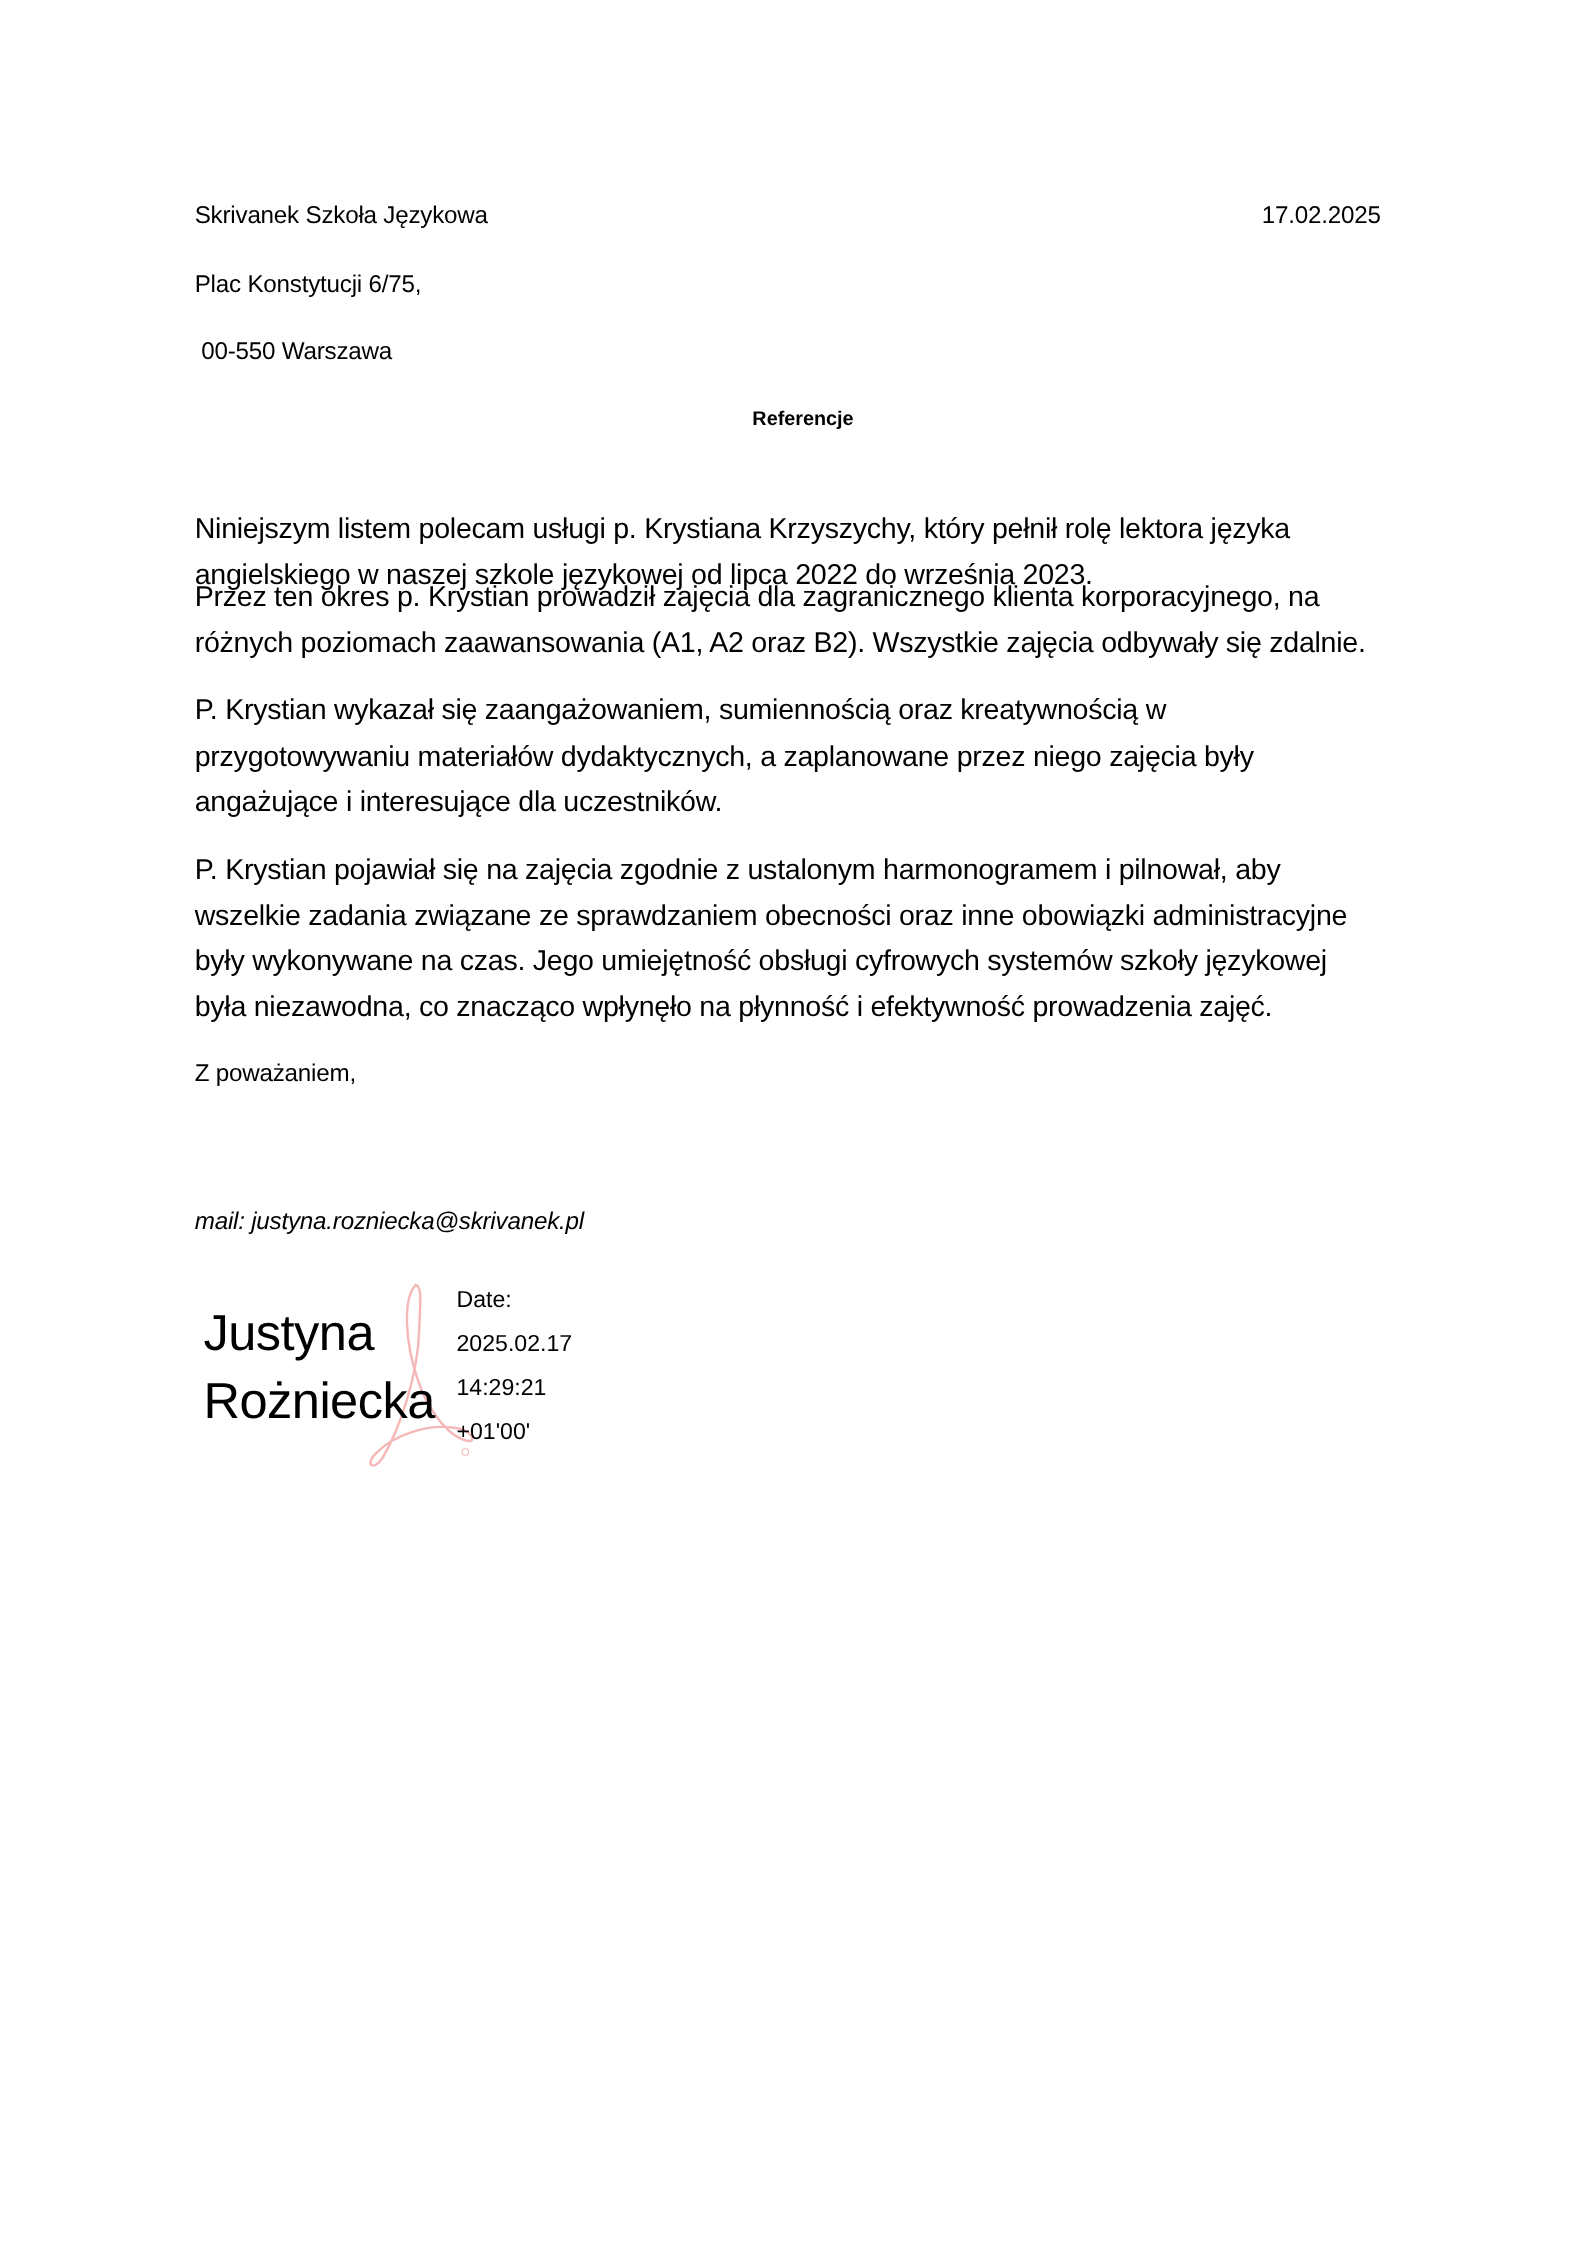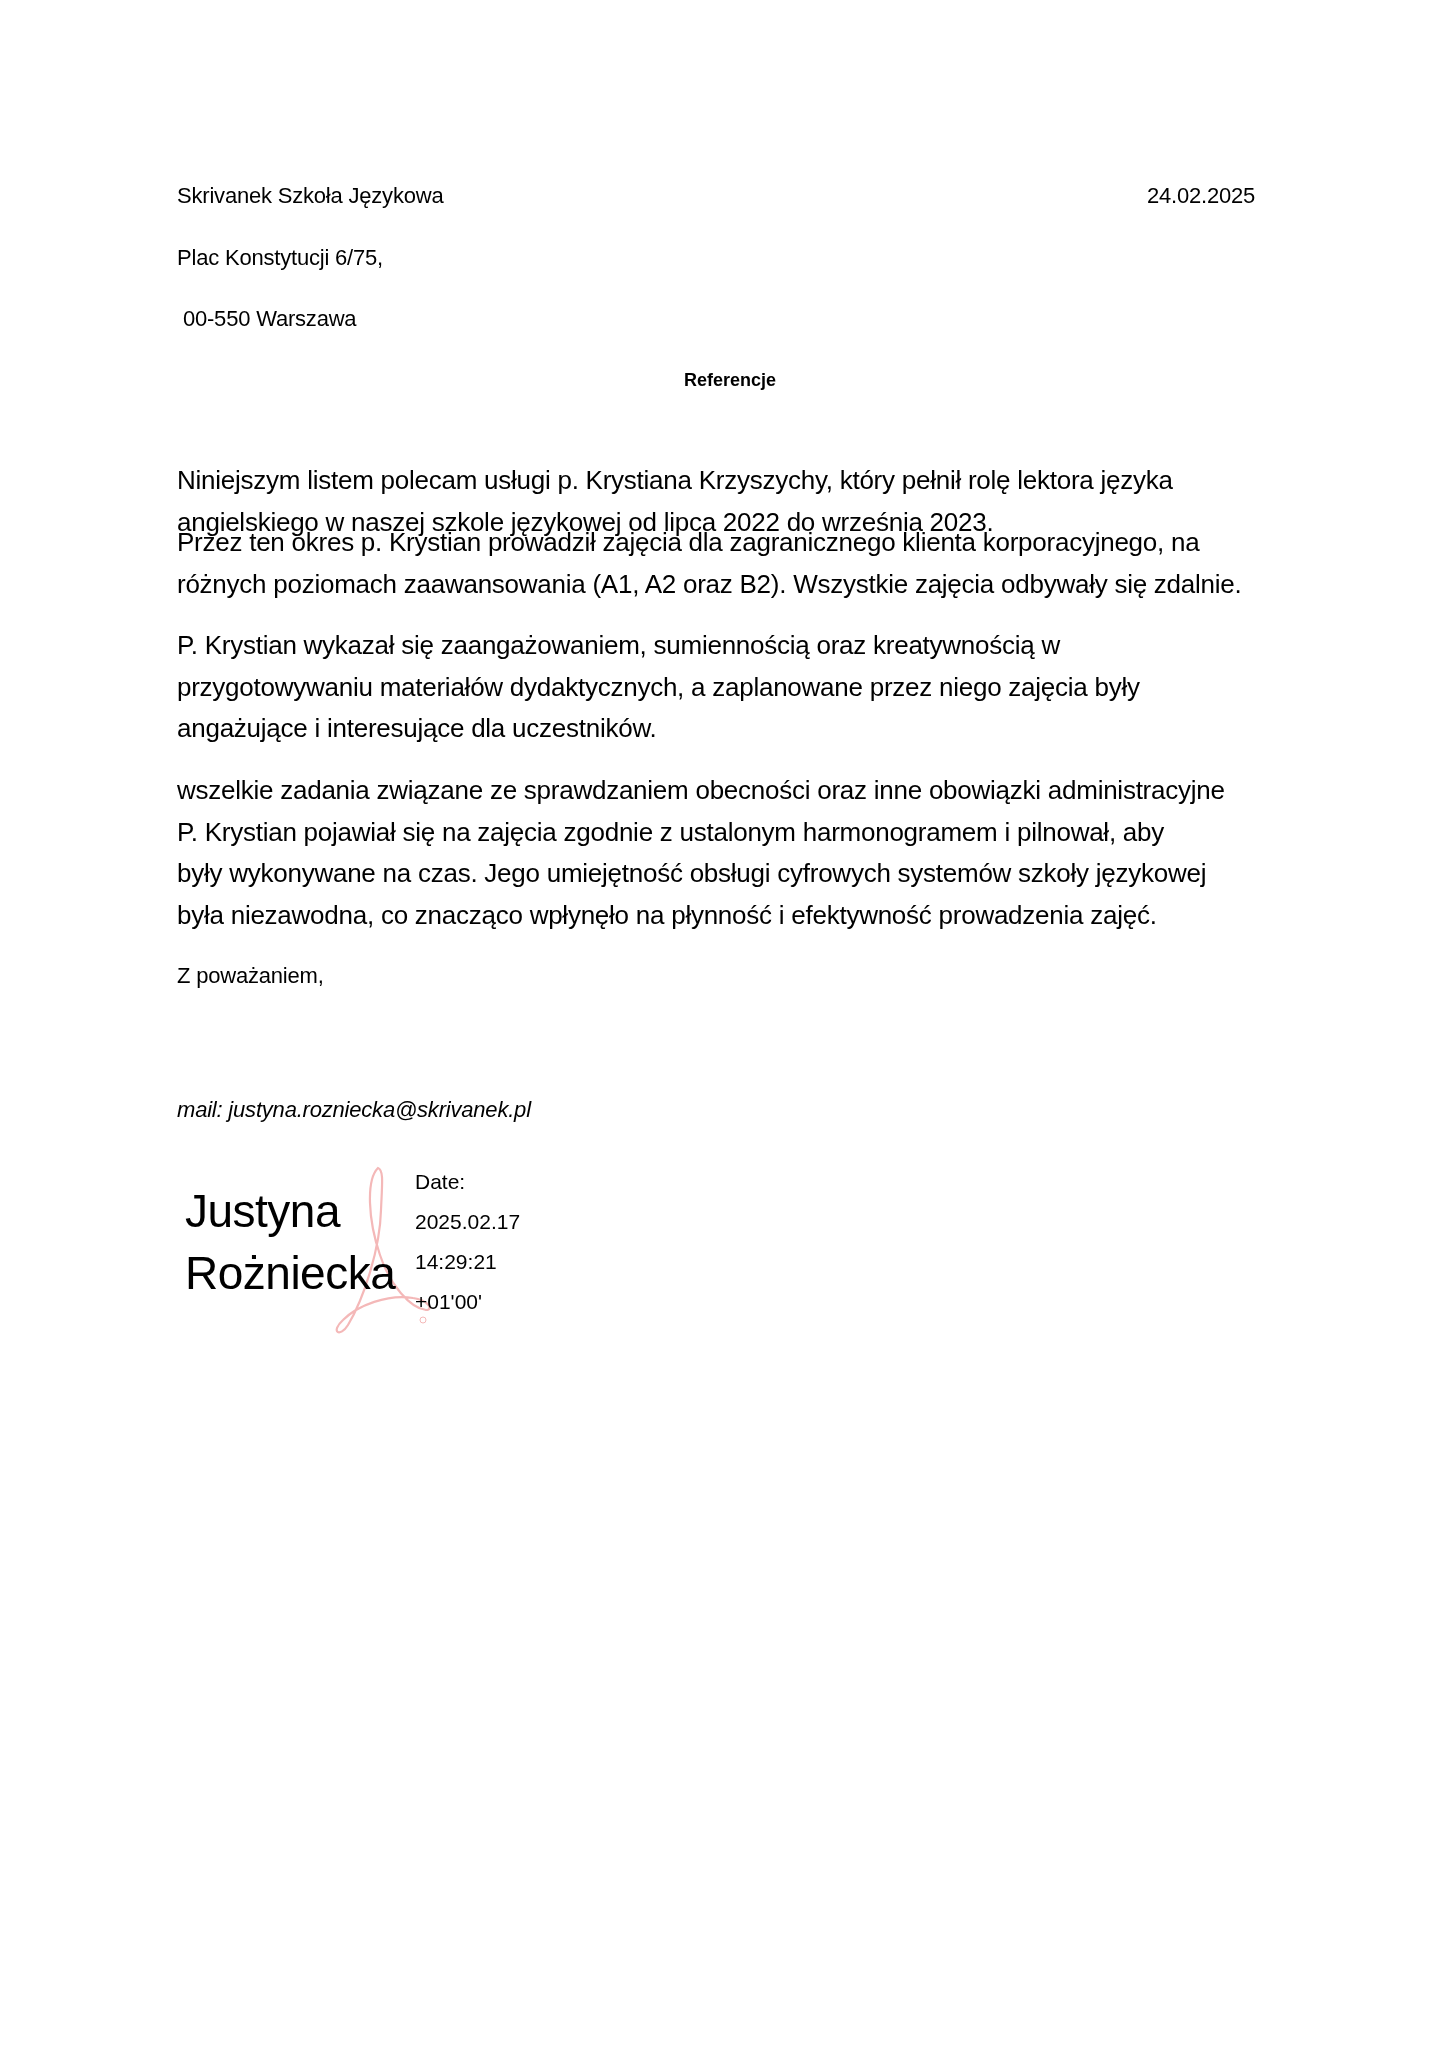--- a/index.html
+++ b/index.html
@@ -16,21 +16,21 @@
   .sig-date { position: absolute; left: 232px; top: 2px; font-size: 21px; line-height: 40px; }
   .sig-date .line { display: block; white-space: nowrap; }
   .sig-logo { position: absolute; left: 135px; top: 0px; width: 120px; height: 180px; }
 </style>
 </head>
 <body>
 
 <div class="page">
 
   <div class="txt" style="left:177px; top:175px;">Skrivanek Szkoła Językowa</div>
-  <div class="txt" style="left:1147px; top:175px;">24.02.2025</div>
+  <div class="txt" style="left:1147px; top:175px;">17.02.2025</div>
   <div class="txt" style="left:177px; top:237px;">Plac Konstytucji 6/75,</div>
   <div class="txt" style="left:177px; top:298px; white-space:pre;"> 00-550 Warszawa</div>
 
   <div class="heading">Referencje</div>
 
   <div class="para" style="top:420px;margin-top:40px;">
     <span class="line">Niniejszym listem polecam usługi p. Krystiana Krzyszychy, który pełnił rolę lektora języka</span>
     <span class="line">angielskiego w naszej szkole językowej od lipca 2022 do września 2023.</span>
   </div>
 
@@ -39,22 +39,22 @@
     <span class="line">różnych poziomach zaawansowania (A1, A2 oraz B2). Wszystkie zajęcia odbywały się zdalnie.</span>
   </div>
 
   <div class="para" style="top:625px;">
     <span class="line">P. Krystian wykazał się zaangażowaniem, sumiennością oraz kreatywnością w</span>
     <span class="line">przygotowywaniu materiałów dydaktycznych, a zaplanowane przez niego zajęcia były</span>
     <span class="line">angażujące i interesujące dla uczestników.</span>
   </div>
 
   <div class="para" style="top:770px;">
+    <span class="line">P. Krystian pojawiał się na zajęcia zgodnie z ustalonym harmonogramem i pilnował, aby</span>
     <span class="line">wszelkie zadania związane ze sprawdzaniem obecności oraz inne obowiązki administracyjne</span>
-    <span class="line">P. Krystian pojawiał się na zajęcia zgodnie z ustalonym harmonogramem i pilnował, aby</span>
     <span class="line">były wykonywane na czas. Jego umiejętność obsługi cyfrowych systemów szkoły językowej</span>
     <span class="line">była niezawodna, co znacząco wpłynęło na płynność i efektywność prowadzenia zajęć.</span>
   </div>
 
   <div class="txt" style="left:177px; top:955px;">Z poważaniem,</div>
 
   <div class="txt" style="left:177px; top:1089px;font-style:italic;">mail: justyna.rozniecka@skrivanek.pl</div>
 
   <div class="sig">
     <svg class="sig-logo" viewBox="0 0 120 180" xmlns="http://www.w3.org/2000/svg">

